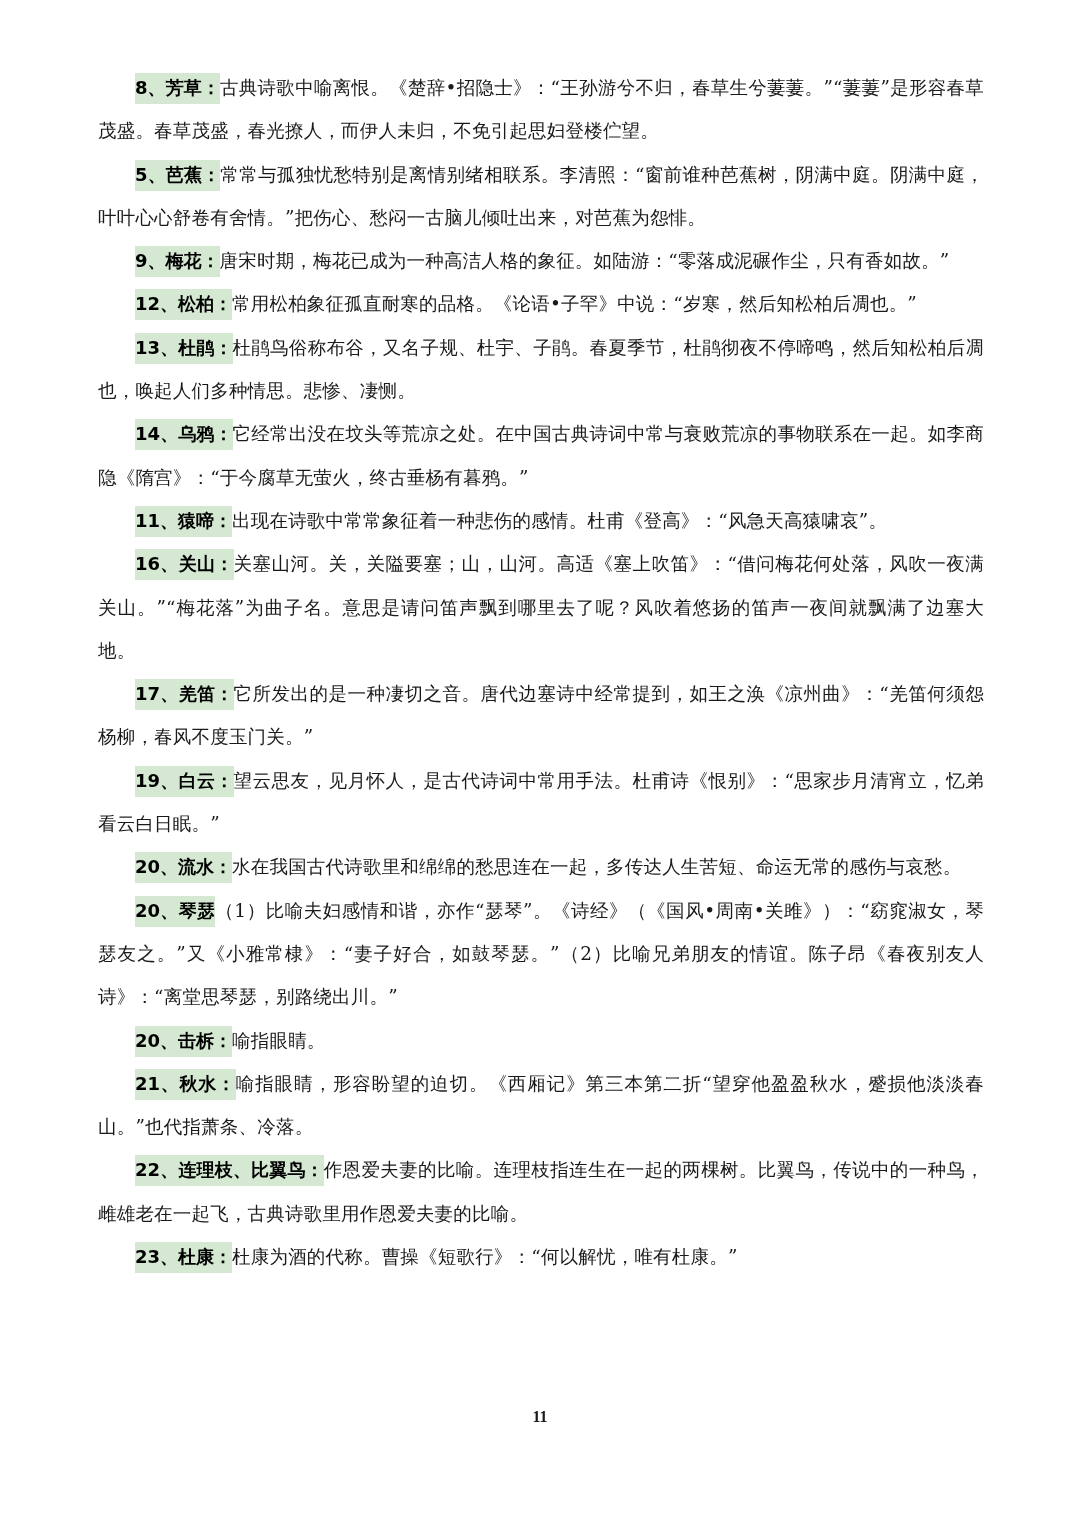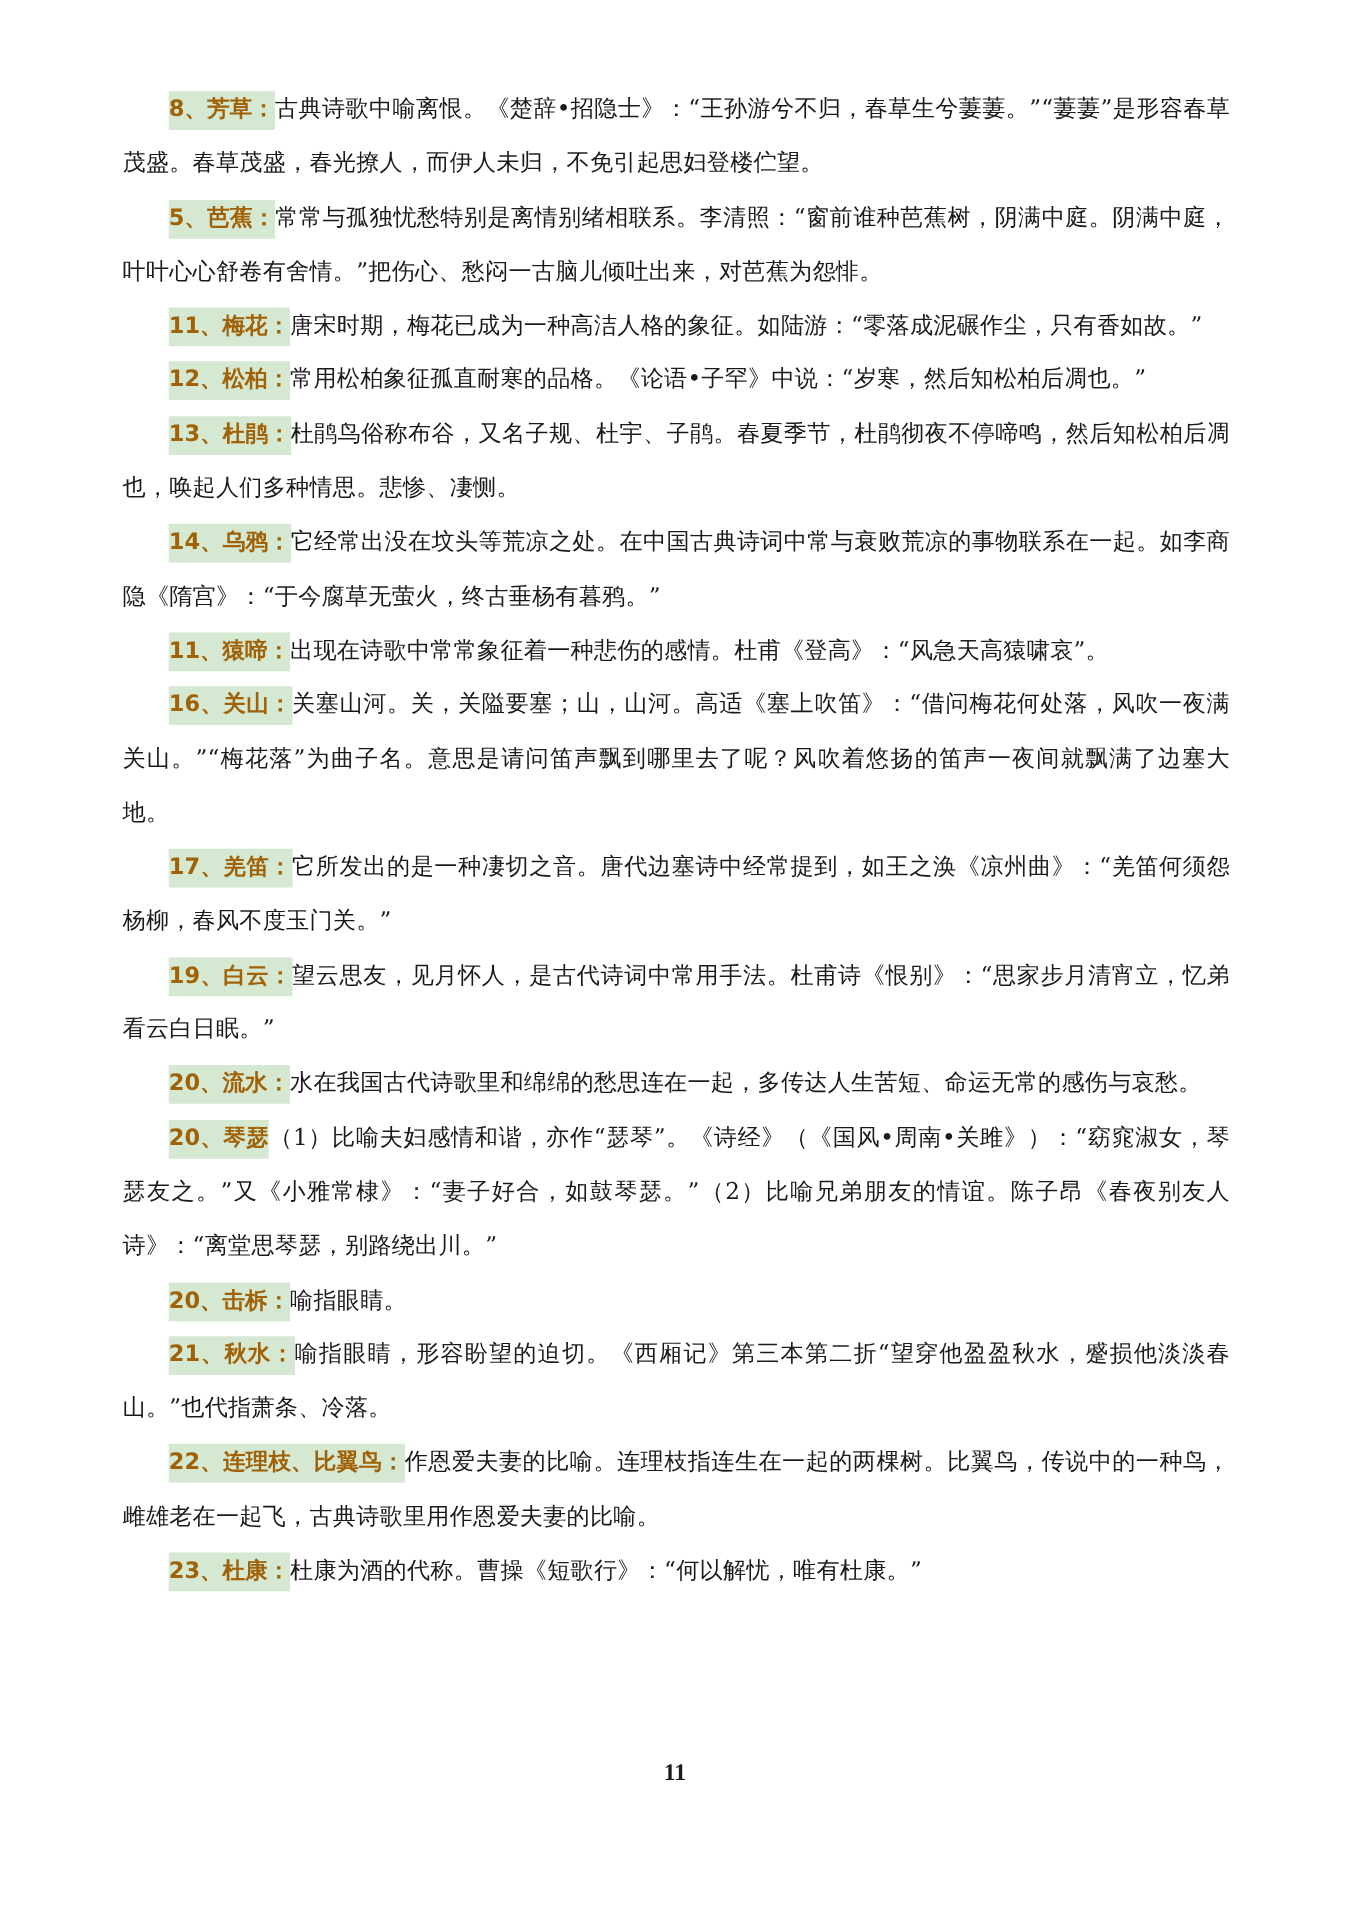--- a/index.html
+++ b/index.html
@@ -2,31 +2,31 @@
 <html><head>
 <meta charset="utf-8">
 <style>
   html, body { margin: 0; padding: 0; background: #ffffff; }
   body { width: 1080px; height: 1526px; position: relative; overflow: hidden;
          font-family: "DejaVu Serif", "Liberation Serif", serif; color: #1a1a1a; }
   .page { position: absolute; left: 98px; top: 66px; width: 886px; }
   .entry { margin: 0; font-size: 18.5px; line-height: 43.3px; text-indent: 37px;
            text-align: justify; letter-spacing: 0.2px; }
   .term { background: #d4e8d2; font-weight: bold; font-family: "DejaVu Sans", "Liberation Sans", sans-serif;
-          font-size: 18px; padding: 4px 0 6px 0; color: #a16207; letter-spacing: 0; }
+          font-size: 18px; padding: 4px 0 6px 0; color: #000000; letter-spacing: 0; }
   .page-number { position: absolute; left: 0; width: 1080px; top: 1408px; text-align: center;
-                 font-weight: bold; font-size: 19px; font-family: "Liberation Serif", serif; }
+                 font-weight: bold; font-size: 16px; font-family: "Liberation Serif", serif; }
 </style>
 </head>
 <body>
 
 <div class="page">
   <p class="entry"><span class="term">8、芳草：</span><span>古典诗歌中喻离恨。《楚辞•招隐士》：“王孙游兮不归，春草生兮萋萋。”“萋萋”是形容春草茂盛。春草茂盛，春光撩人，而伊人未归，不免引起思妇登楼伫望。</span></p>
   <p class="entry"><span class="term">5、芭蕉：</span><span>常常与孤独忧愁特别是离情别绪相联系。李清照：“窗前谁种芭蕉树，阴满中庭。阴满中庭，叶叶心心舒卷有舍情。”把伤心、愁闷一古脑儿倾吐出来，对芭蕉为怨悱。</span></p>
-  <p class="entry"><span class="term">11、梅花：</span><span>唐宋时期，梅花已成为一种高洁人格的象征。如陆游：“零落成泥碾作尘，只有香如故。”</span></p>
+  <p class="entry"><span class="term">9、梅花：</span><span>唐宋时期，梅花已成为一种高洁人格的象征。如陆游：“零落成泥碾作尘，只有香如故。”</span></p>
   <p class="entry"><span class="term">12、松柏：</span><span>常用松柏象征孤直耐寒的品格。《论语•子罕》中说：“岁寒，然后知松柏后凋也。”</span></p>
   <p class="entry"><span class="term">13、杜鹃：</span><span>杜鹃鸟俗称布谷，又名子规、杜宇、子鹃。春夏季节，杜鹃彻夜不停啼鸣，然后知松柏后凋也，唤起人们多种情思。悲惨、凄恻。</span></p>
   <p class="entry"><span class="term">14、乌鸦：</span><span>它经常出没在坟头等荒凉之处。在中国古典诗词中常与衰败荒凉的事物联系在一起。如李商隐《隋宫》：“于今腐草无萤火，终古垂杨有暮鸦。”</span></p>
   <p class="entry"><span class="term">11、猿啼：</span><span>出现在诗歌中常常象征着一种悲伤的感情。杜甫《登高》：“风急天高猿啸哀”。</span></p>
   <p class="entry"><span class="term">16、关山：</span><span>关塞山河。关，关隘要塞；山，山河。高适《塞上吹笛》：“借问梅花何处落，风吹一夜满关山。”“梅花落”为曲子名。意思是请问笛声飘到哪里去了呢？风吹着悠扬的笛声一夜间就飘满了边塞大地。</span></p>
   <p class="entry"><span class="term">17、羌笛：</span><span>它所发出的是一种凄切之音。唐代边塞诗中经常提到，如王之涣《凉州曲》：“羌笛何须怨杨柳，春风不度玉门关。”</span></p>
   <p class="entry"><span class="term">19、白云：</span><span>望云思友，见月怀人，是古代诗词中常用手法。杜甫诗《恨别》：“思家步月清宵立，忆弟看云白日眠。”</span></p>
   <p class="entry"><span class="term">20、流水：</span><span>水在我国古代诗歌里和绵绵的愁思连在一起，多传达人生苦短、命运无常的感伤与哀愁。</span></p>
   <p class="entry"><span class="term">20、琴瑟</span><span>（1）比喻夫妇感情和谐，亦作“瑟琴”。《诗经》（《国风•周南•关雎》）：“窈窕淑女，琴瑟友之。”又《小雅常棣》：“妻子好合，如鼓琴瑟。”（2）比喻兄弟朋友的情谊。陈子昂《春夜别友人诗》：“离堂思琴瑟，别路绕出川。”</span></p>
   <p class="entry"><span class="term">20、击柝：</span><span>喻指眼睛。</span></p>

